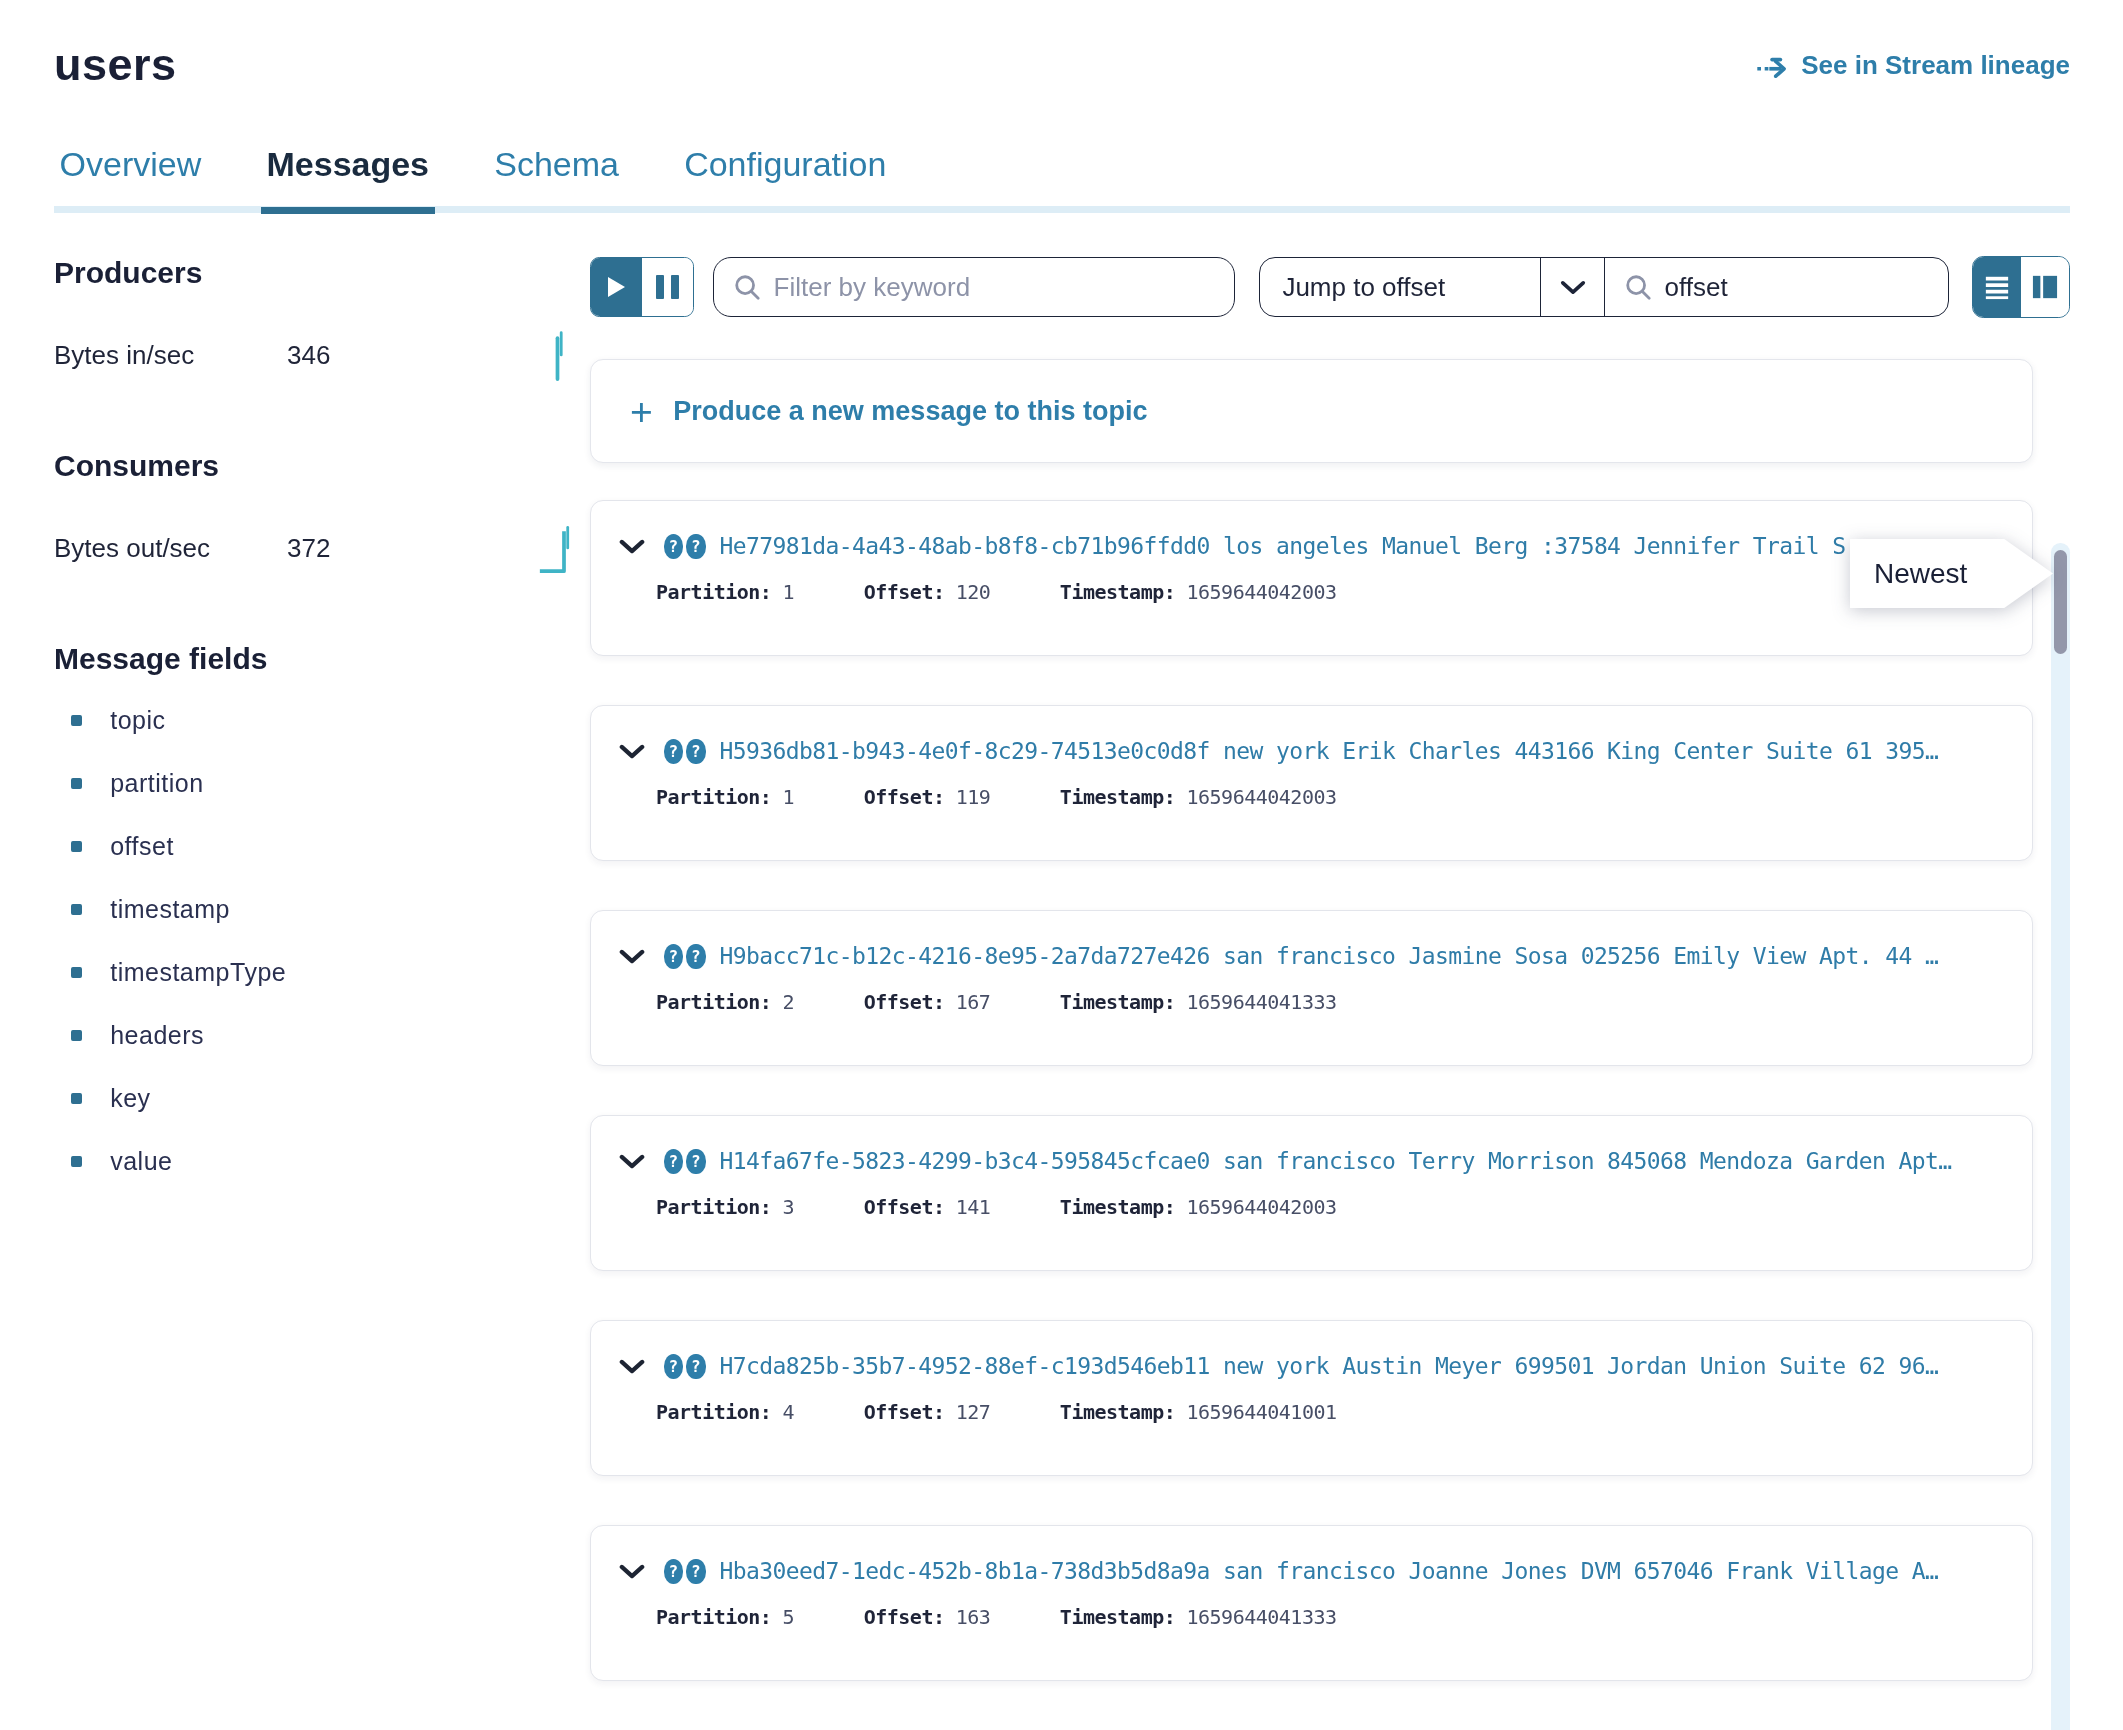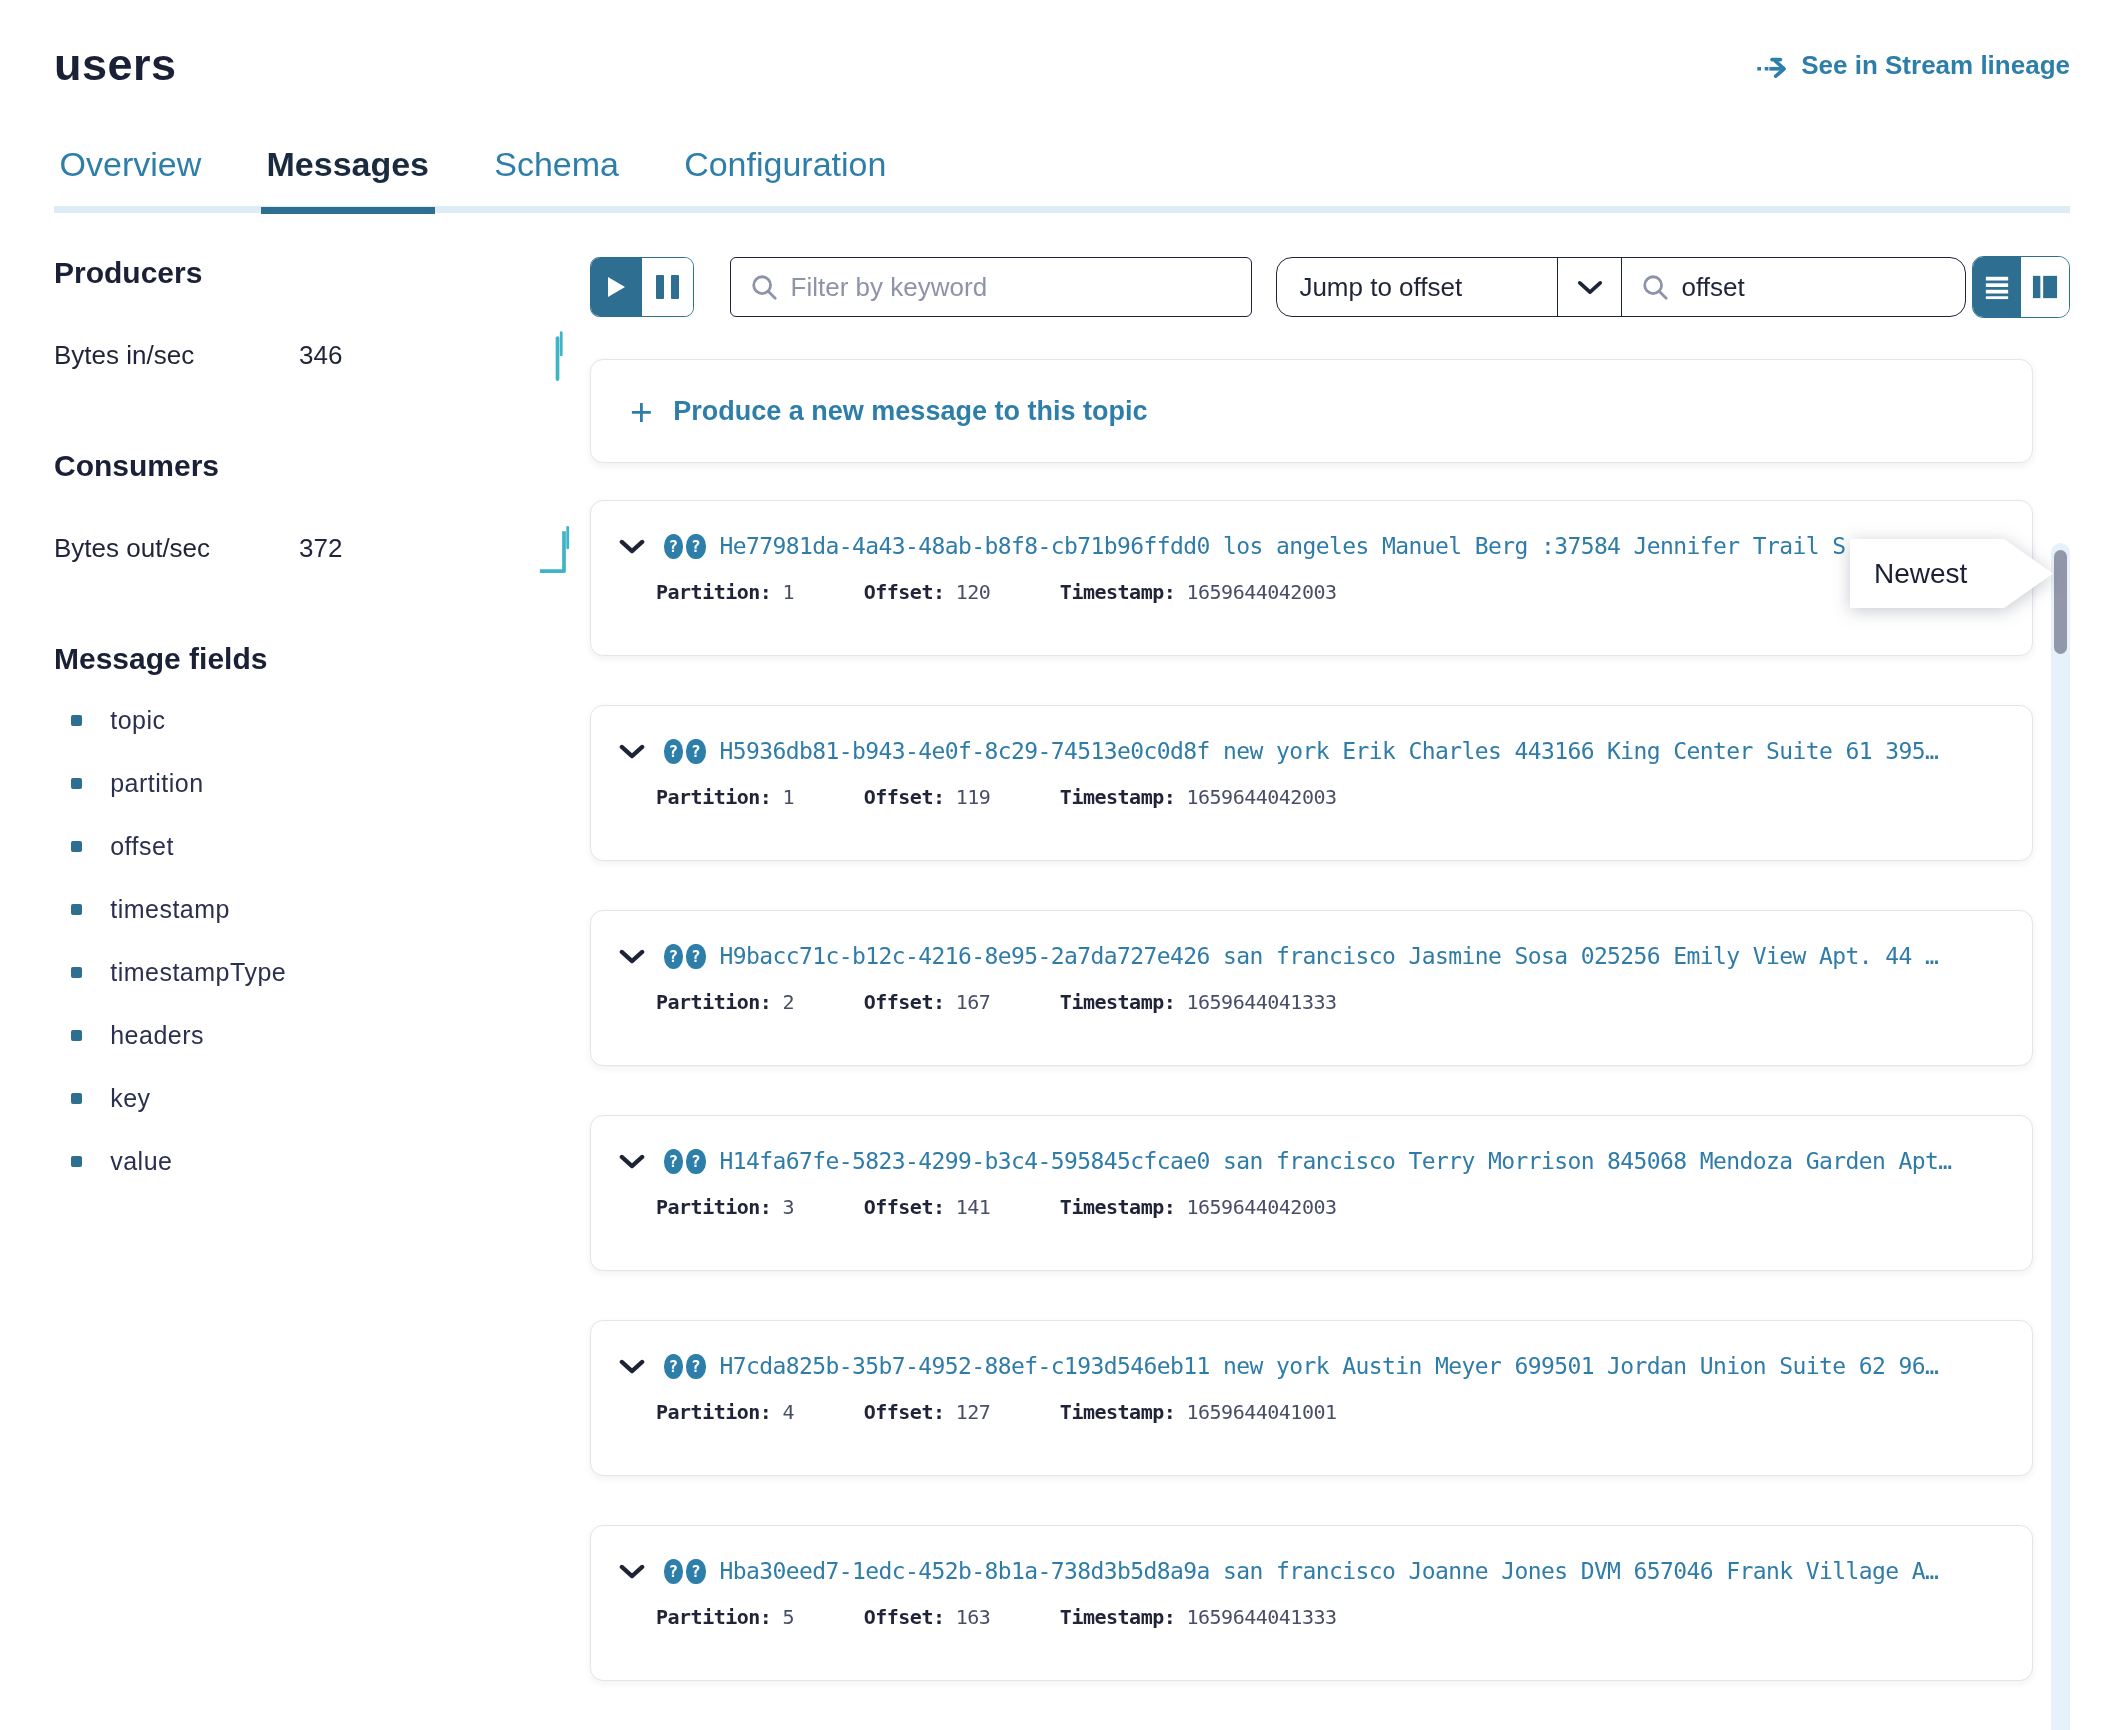--- a/index.html
+++ b/index.html
@@ -18,21 +18,21 @@
   .tab { font-size: 34px; color: #2e7eaa; padding: 0 5.6px 22.4px 5.6px; margin-right: 54px; cursor: pointer; }
   .tab.active { color: #1a2b3f; font-weight: 700; margin-bottom: -7.5px; border-bottom: 7.5px solid #2e6f91; }
 
   
   .columns { display: flex; margin-top: 43px; }
   .sidebar { width: 536px; flex: none; }
   .main { flex: 1; min-width: 0; }
 
   
   .side-heading { font-size: 30px; font-weight: 800; color: #1a2036; }
-  .metric-row { display: flex; align-items: center; margin-top: 37px; gap: 12px; }
+  .metric-row { display: flex; align-items: center; margin-top: 37px; }
   .metric-label { font-size: 26px; color: #1f2438; width: 233px; flex: none; }
   .metric-value { font-size: 26px; color: #1f2438; }
   .metric-spark { margin-left: auto; margin-right: 13px; }
   .section-gap { margin-top: 65px; }
   .fields-list { list-style: none; margin-top: 13px; }
   .fields-list li { display: flex; align-items: center; height: 63px; }
   .bullet { width: 11.2px; height: 11.2px; background: #2e6f91; border-radius: 1.9px;
     margin: 0 28px 0 17px; flex: none; }
   .field-label { font-size: 25px; color: #2a3050; letter-spacing: 0.5px; }
 
@@ -42,21 +42,21 @@
     overflow: hidden; flex: none; }
   .pp-seg { width: 51px; display: flex; align-items: center; justify-content: center; cursor: pointer; }
   .pp-play { background: #2e6f91; }
   .pp-pause { background: #ffffff; }
   .play-tri { width: 0; height: 0; border-left: 17px solid #ffffff;
     border-top: 10.3px solid transparent; border-bottom: 10.3px solid transparent; }
   .pause-bars { display: flex; gap: 6.5px; }
   .pause-bars i { display: block; width: 8.4px; height: 24px; background: #2e6f91; border-radius: 0.9px; }
 
   .filter-box { display: flex; align-items: center; height: 60px; width: 522px;
-    border: 1.9px solid #1d2438; border-radius: 6px; margin-left: 36px; padding: 0 18.6px; background: #fff; }
+    border: 1.9px solid #1d2438; border-radius: 18px; margin-left: 19px; padding: 0 18.6px; background: #fff; }
   .filter-input { border: none; outline: none; font-size: 26px; color: #1f2438; width: 100%;
     margin-left: 13px; font-family: "Liberation Sans", sans-serif; }
   .filter-input::placeholder { color: #8d93a8; }
 
   .jump-group { display: flex; align-items: stretch; height: 60px; border: 1.9px solid #1d2438;
     border-radius: 16px; margin-left: 24px; overflow: hidden; background: #fff; }
   .jump-value { display: flex; align-items: center; padding: 0 22.4px; width: 280px;
     font-size: 26px; color: #1f2438; cursor: pointer; }
   .jump-caret { display: flex; align-items: center; justify-content: center; width: 65px;
     border-left: 1.9px solid #1d2438; border-right: 1.9px solid #1d2438; cursor: pointer; }

